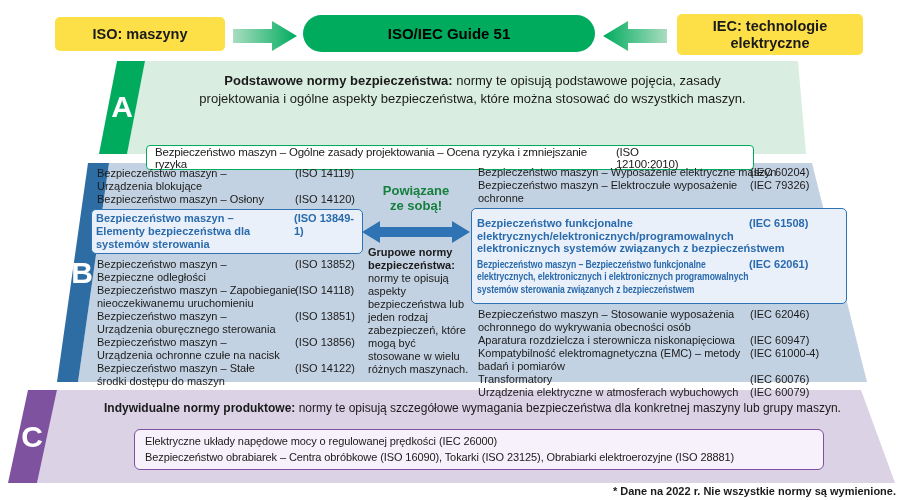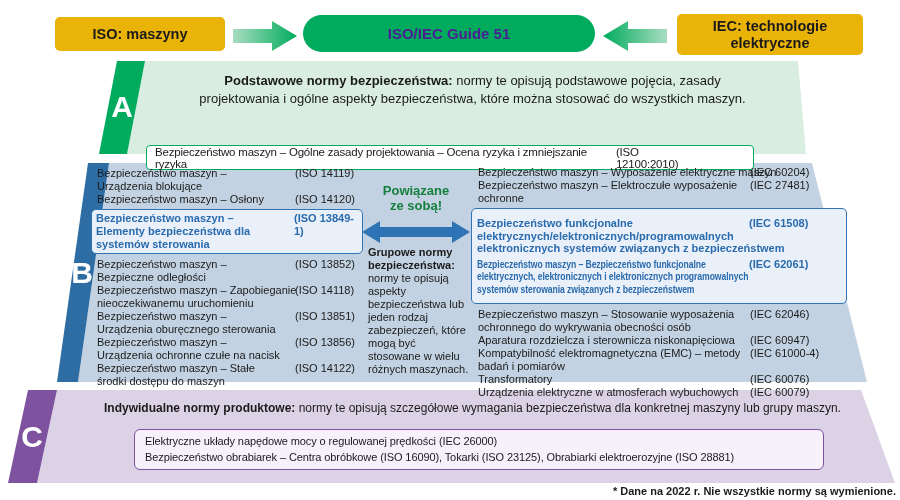--- a/index.html
+++ b/index.html
@@ -4,24 +4,24 @@
 <style>
   html,body{margin:0;padding:0;background:#fff;}
   .stage{
     position:relative;width:900px;height:500px;background:#ffffff;overflow:hidden;
     font-family:"Liberation Sans","DejaVu Sans",sans-serif;color:#1a1a1a;
   }
   .abs{position:absolute;}
   svg{display:block;}
 
   
-  .hdr-box{background:#eab308;border-radius:5px;display:flex;align-items:center;justify-content:center;
+  .hdr-box{background:#fde047;border-radius:5px;display:flex;align-items:center;justify-content:center;
     text-align:center;font-weight:bold;font-size:14.5px;line-height:17px;}
   .pill{background:#00ab5e;border-radius:19px;display:flex;align-items:center;justify-content:center;
-    color:#4c1d95;font-weight:bold;font-size:15px;}
+    color:#000000;font-weight:bold;font-size:15px;}
 
   
   .band-letter{color:#fff;font-weight:bold;font-size:30px;width:40px;text-align:center;}
 
   
   .a-text{width:645px;text-align:center;font-size:13px;line-height:17.5px;}
   .lead{font-weight:bold;}
   .preline{white-space:pre-line;}
   .a-box{width:590px;height:23px;background:#ffffff;border:1.5px solid #00ab5e;border-radius:4px;
     display:flex;align-items:center;font-size:11.5px;letter-spacing:-0.2px;padding:0 8px;}
@@ -180,21 +180,21 @@
   </div>
 
   <div class="abs col b-right" style="left:478px;top:166px;width:380px;">
     <div class="row">
       <span class="name">Bezpieczeństwo maszyn – Wyposażenie elektryczne maszyn</span>
       <span class="code">(IEC 60204)</span>
     </div>
     <div class="row">
       <span class="name">Bezpieczeństwo maszyn – Elektroczułe wyposażenie
 ochronne</span>
-      <span class="code">(IEC 27481)</span>
+      <span class="code">(IEC 79326)</span>
     </div>
     <div class="hl">
       <div class="row wide1">
         <span class="name">Bezpieczeństwo funkcjonalne
 elektrycznych/elektronicznych/programowalnych
 elektronicznych systemów związanych z bezpieczeństwem</span>
         <span class="code">(IEC 61508)</span>
       </div>
       <div class="row condensed">
         <span class="name">Bezpieczeństwo maszyn – Bezpieczeństwo funkcjonalne

